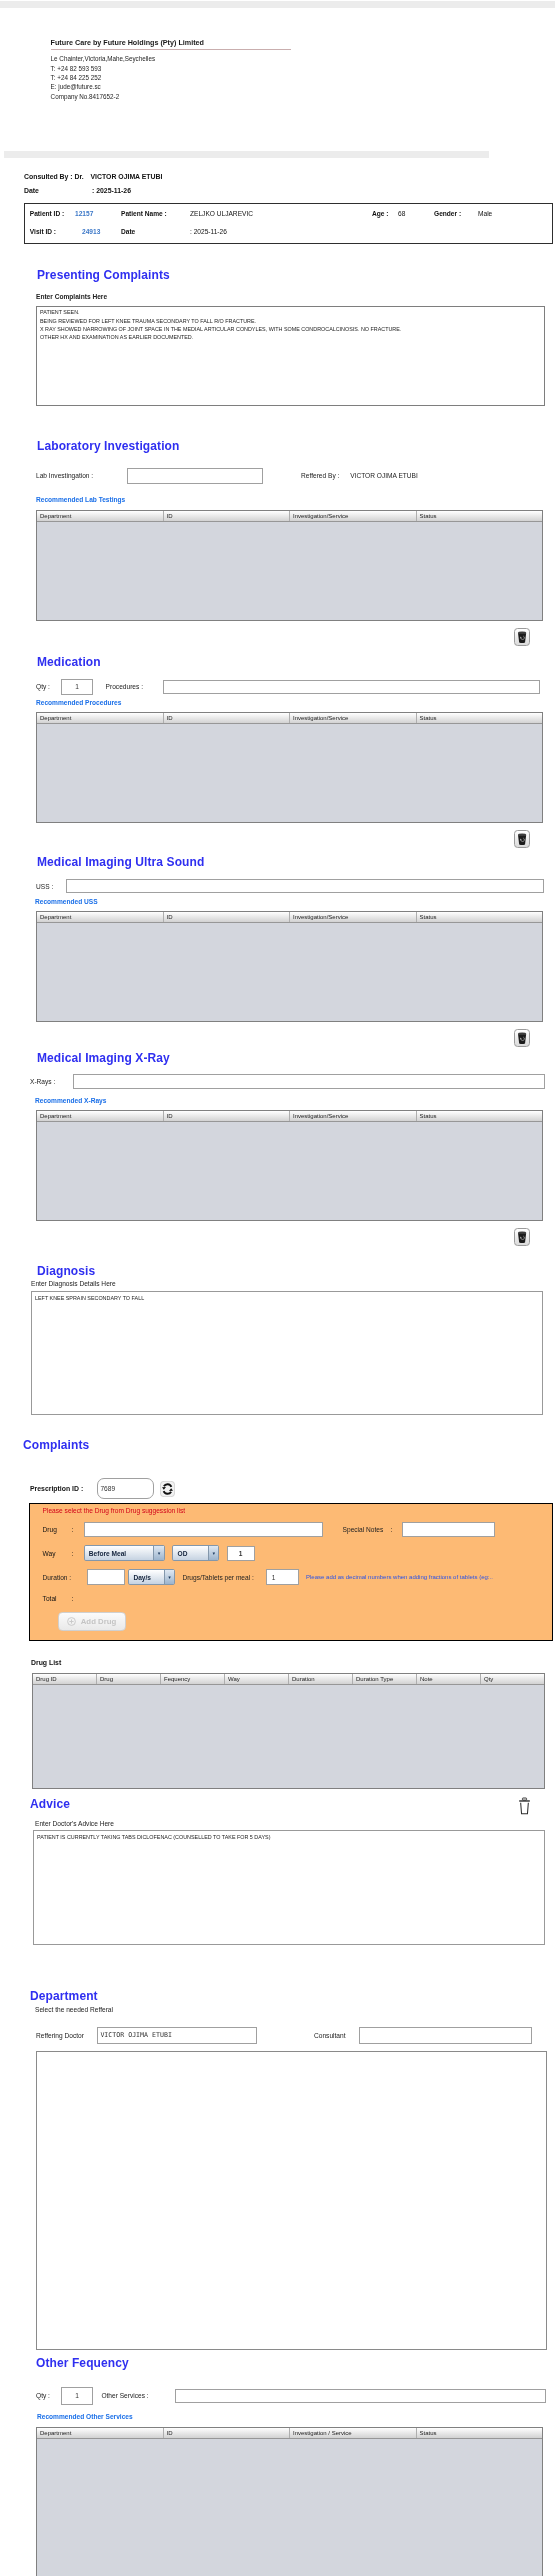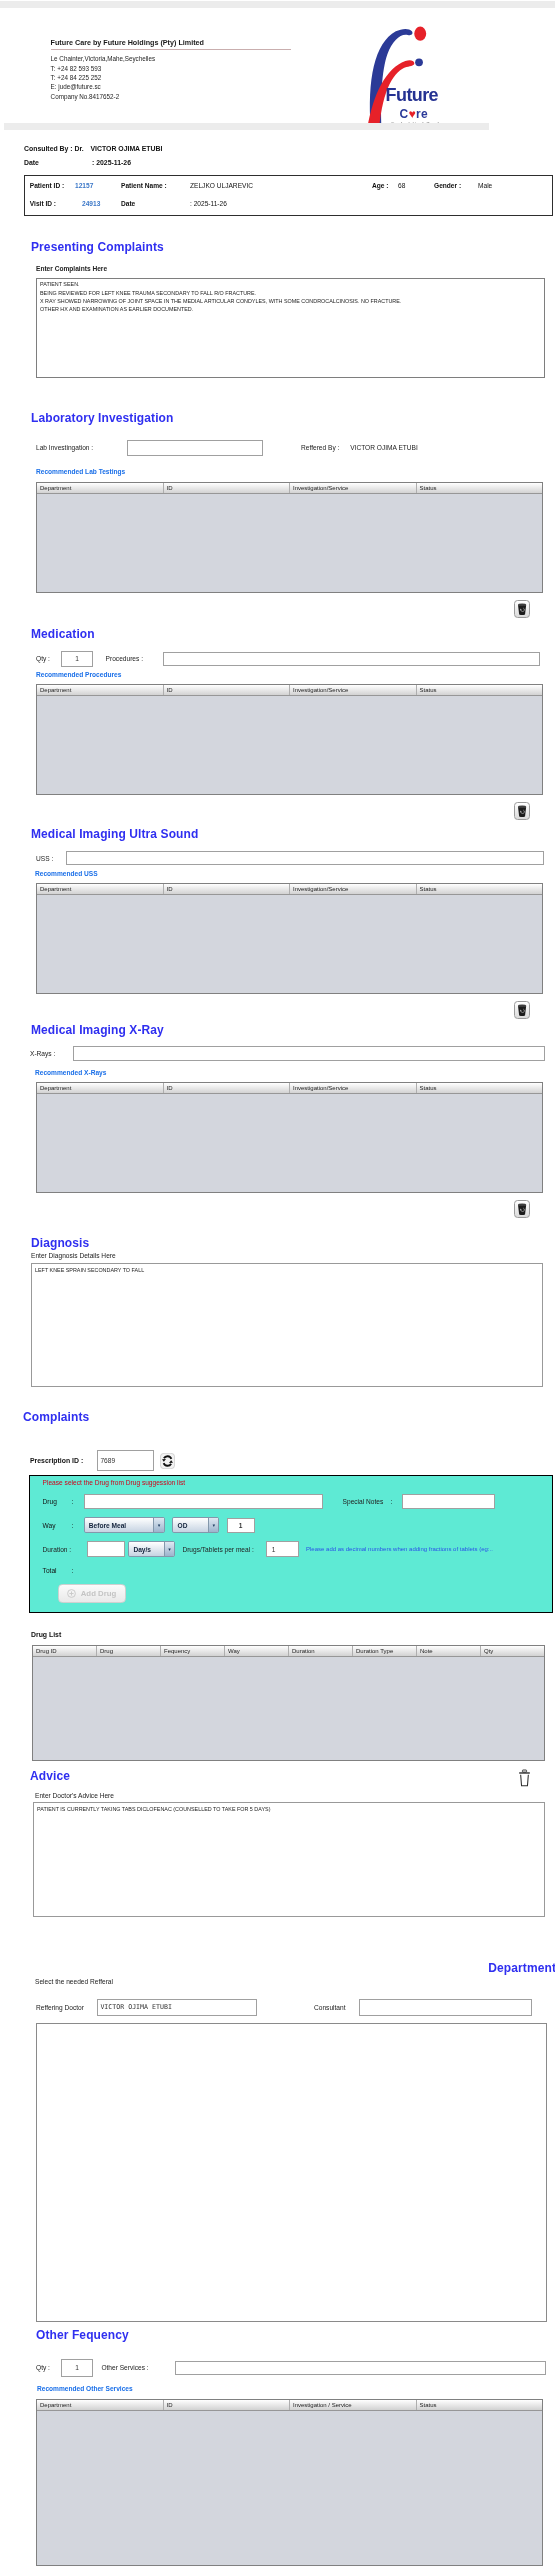--- a/index.html
+++ b/index.html
@@ -4,21 +4,21 @@
 <style>
   * { box-sizing: border-box; margin: 0; padding: 0; }
   html, body { background: #fff; }
   body {
     width: 556px; height: 2576px; overflow: hidden;
     font-family: "Liberation Sans", sans-serif; font-size: 6.6px; color: #111;
     position: relative;
   }
   .topstrip { height: 7.2px; background: #ececec; margin-top: 1.2px; }
   
-  .letterhead { position: relative; margin-left: 3.6px; width: 485px; height: 122px; background: #fff; }
+  .letterhead { position: relative; margin-left: 3.6px; width: 485px; height: 150px; background: #fff; }
   .lh-bottom { position: absolute; left: 0; bottom: 0; width: 100%; height: 7.8px; background: #ececec; }
   .company { position: absolute; left: 47px; top: 30px; }
   .company-name { font-size: 7.2px; font-weight: bold; color: #1a1a1a; padding-bottom: 1.8px; border-bottom: 1.2px solid #c9aeae; width: 240px; margin-bottom: 4.2px; }
   .company-line { font-size: 6.3px; line-height: 9.3px; color: #1e1e1e; }
   .logo { position: absolute; left: 357px; top: 14.3px; width: 126px; height: 106px; }
   .logo svg { position: absolute; left: 0; top: 0; }
   .logo-future { position: absolute; left: 25px; top: 62px; font-size: 18px; font-weight: bold; color: #253292; letter-spacing: -0.6px; }
   .logo-care { position: absolute; left: 39px; top: 84px; font-size: 12px; font-weight: bold; color: #2b3a99; letter-spacing: 0.3px; }
   .logo-care .heart { color: #e62129; }
   .logo-tag { position: absolute; left: 30px; top: 98px; font-size: 6px; font-style: italic; font-family: "DejaVu Serif", serif; color: #3a3a3a; white-space: nowrap; }
@@ -27,41 +27,41 @@
   .consult-line .val { margin-left: 4.8px; }
   .date-line { margin: 7.8px 0 0 24px; font-size: 6.9px; font-weight: bold; }
   .date-line .dlbl { display: inline-block; width: 66px; }
   .patient-box { margin: 8.4px 0 0 24px; width: 529px; height: 41px; border: 1.2px solid #2e2e2e; position: relative; font-size: 6.6px; background: #fff; }
   .patient-box span { position: absolute; white-space: nowrap; }
   .p-r1 { top: 6.6px; } .p-r2 { top: 24px; }
   .plbl { font-weight: bold; }
   .pid { color: #3c78c8; font-weight: bold; }
   
   .sec-title { font-size: 12px; font-weight: bold; color: #2f2ff0; letter-spacing: 0.1px; }
-  .ml40 { margin-left: 17px; padding-left: 14px; } .ml50 { margin-left: 30px; text-align: right; } .ml60 { margin-left: 36px; }
+  .ml40 { margin-left: 23px; padding-left: 14px; } .ml50 { margin-left: 30px; } .ml60 { margin-left: 36px; }
   .rec-label { font-size: 6.6px; font-weight: bold; color: #1a6fe8; }
   .sub-label { font-size: 6.6px; color: #222; }
   .sub-label.b { font-weight: bold; }
   .frow { display: flex; align-items: center; }
   .input { border: 0.6px solid #a0a0a0; height: 14.3px; font-family: inherit; font-size: 6.6px; padding: 0 2.4px; background: #fff; color: #333; }
   .textbox { display: block; border: 0.6px solid #7e7e7e; background: #fff; font-family: inherit; font-size: 5.4px; padding: 1.8px 3px; resize: none; color: #222; line-height: 1.5; white-space: pre-wrap; overflow: hidden; }
   
   .std-table { margin-left: 36px; width: 507px; border: 0.6px solid #808080; background: #d3d6dd; }
   .t-head { display: flex; background: linear-gradient(#ffffff, #d2d2d2); border-bottom: 0.6px solid #979797; height: 10.8px; align-items: stretch; }
   .t-head .th { flex: 1; font-size: 6px; padding: 0 3px; border-right: 0.6px solid #aeaeae; display: flex; align-items: center; color: #1c1c1c; }
   .t-head .th:last-child { border-right: none; }
   .t-body { height: 98px; }
   .t-body.tall { height: 103px; }
   .t-body.xtall { height: 154px; }
   .icon-row { display: flex; justify-content: flex-end; padding-right: 26px; margin-top: 7.2px; }
   .trash-btn { width: 16px; height: 18px; border: 0.6px solid #9b9b9b; border-radius: 3.6px; background: linear-gradient(#ffffff, #dadada); display: flex; align-items: center; justify-content: center; box-shadow: inset 0 0.6px 0 #fff; cursor: pointer; }
   
   .presc-row { margin: 26px 0 0 30px; display: flex; align-items: center; }
   .presc-row .plab { font-weight: bold; font-size: 6.9px; width: 67px; }
-  .med-box { margin: 3.6px 0 0 29px; width: 524px; border: 1.8px solid #000; background: #5eead4; padding: 3.6px 0 8.4px 12.6px; }
+  .med-box { margin: 3.6px 0 0 29px; width: 524px; border: 1.8px solid #000; background: #fdba74; padding: 3.6px 0 8.4px 12.6px; }
   .warn { color: #d10019; font-size: 6.6px; }
   .mrow { display: flex; align-items: center; margin-top: 7.8px; }
   .mlabel { width: 29px; font-size: 6.6px; }
   .mcolon { width: 12px; font-size: 6.6px; }
   .sel { display: inline-flex; align-items: stretch; border: 0.6px solid #8397ab; background: linear-gradient(#ffffff, #c6d3e2); height: 16px; border-radius: 1.8px; overflow: hidden; cursor: pointer; }
   .sel .sel-txt { padding: 0 4.2px; font-size: 6.6px; font-weight: bold; display: flex; align-items: center; flex: 1; color: #13233c; }
   .sel .sel-arrow { width: 10.2px; border-left: 0.6px solid #8397ab; background: linear-gradient(#dfe8f2, #9cb4cd); display: flex; align-items: center; justify-content: center; font-size: 4.2px; color: #1c3a5e; }
   .bold1 { font-weight: bold; }
   .blue-note { color: #2a52e8; font-size: 6px; white-space: nowrap; overflow: hidden; flex: 1; min-width: 0; margin-left: 7.2px; }
   .add-drug { display: inline-flex; align-items: center; gap: 4.8px; margin: 10.8px 0 0 15px; width: 68px; height: 19px; border: 0.6px solid #d0d0d0; border-radius: 4.2px; background: linear-gradient(#fbfbfb, #e9e9e9); color: #c4c4c4; font-weight: bold; font-size: 7.8px; justify-content: center; }
@@ -79,31 +79,20 @@
 <div class="topstrip"></div>
 
 <div class="letterhead">
   <div class="company">
     <div class="company-name">Future Care by Future Holdings (Pty) Limited</div>
     <div class="company-line">Le Chainter,Victoria,Mahe,Seychelles</div>
     <div class="company-line">T: +24  82 593 593</div>
     <div class="company-line">T: +24  84 225 252</div>
     <div class="company-line">E: jude@future.sc</div>
     <div class="company-line">Company No.8417652-2</div>
-  </div>
-  <div class="logo">
-    <svg width="72" height="106" viewBox="0 0 120 178">
-      <path d="M16 178 C 10 95, 22 34, 58 14 C 68 9, 80 8, 85 14 C 88 18, 84 22, 78 20 C 66 17, 52 30, 44 52 C 34 80, 32 130, 34 178 Z" fill="#2b3a97"></path>
-      <ellipse cx="99" cy="18" rx="10" ry="12" fill="#e62129"></ellipse>
-      <path d="M10 178 C 20 118, 42 76, 74 64 C 82 61, 88 63, 89 67 C 90 71, 84 72, 76 74 C 56 80, 36 110, 30 178 Z" fill="#e62129"></path>
-      <circle cx="97" cy="66" r="6.5" fill="#2b3a97"></circle>
-    </svg>
-    <div class="logo-future">Future</div>
-    <div class="logo-care"><span>C</span><span class="heart">♥</span><span>re</span></div>
-    <div class="logo-tag">Body Mind Soul</div>
   </div>
   <div class="lh-bottom"></div>
 </div>
 
 <div class="consult-line">
   <span>Consulted By  :  Dr.</span>
   <span class="val">VICTOR OJIMA ETUBI</span>
 </div>
 <div class="date-line">
   <span class="dlbl">Date</span>
@@ -240,21 +229,21 @@
   </div>
 </div>
 
 <div class="sec-title ml40" style="margin-top:18px">Diagnosis</div>
 <div class="sub-label" style="margin:2.4px 0 0 31px">Enter Diagnosis Details Here</div>
 <textarea class="textbox" style="margin: 3.6px 0px 0px 31px; width: 512px; height: 124px; border-color: rgb(153, 153, 153);">LEFT KNEE SPRAIN SECONDARY TO FALL</textarea>
 
 <div class="sec-title" style="margin:23px 0 0 23px">Complaints</div>
 <div class="presc-row">
   <span class="plab">Prescription ID :</span>
-  <input class="input" style="width: 57px; height: 21px;" value="7689">
+  <input class="input" style="width: 57px; height: 21px; border-radius: 7px;" value="7689">
   <span style="margin-left:6px; display:inline-flex">
     <svg width="15" height="16" viewBox="0 0 25 27">
       <rect x="0.5" y="0.5" width="24" height="26" rx="6" fill="#f2f2f2" stroke="#bdbdbd"></rect>
       <path d="M19 10 A7 7 0 0 0 6.4 9" stroke="#111" stroke-width="3.2" fill="none"></path>
       <polygon points="3.2,10.5 10,10 6.3,14.8" fill="#111"></polygon>
       <path d="M6 17 A7 7 0 0 0 18.6 18" stroke="#111" stroke-width="3.2" fill="none"></path>
       <polygon points="21.8,16.5 15,17 18.7,12.2" fill="#111"></polygon>
     </svg>
   </span>
 </div>

